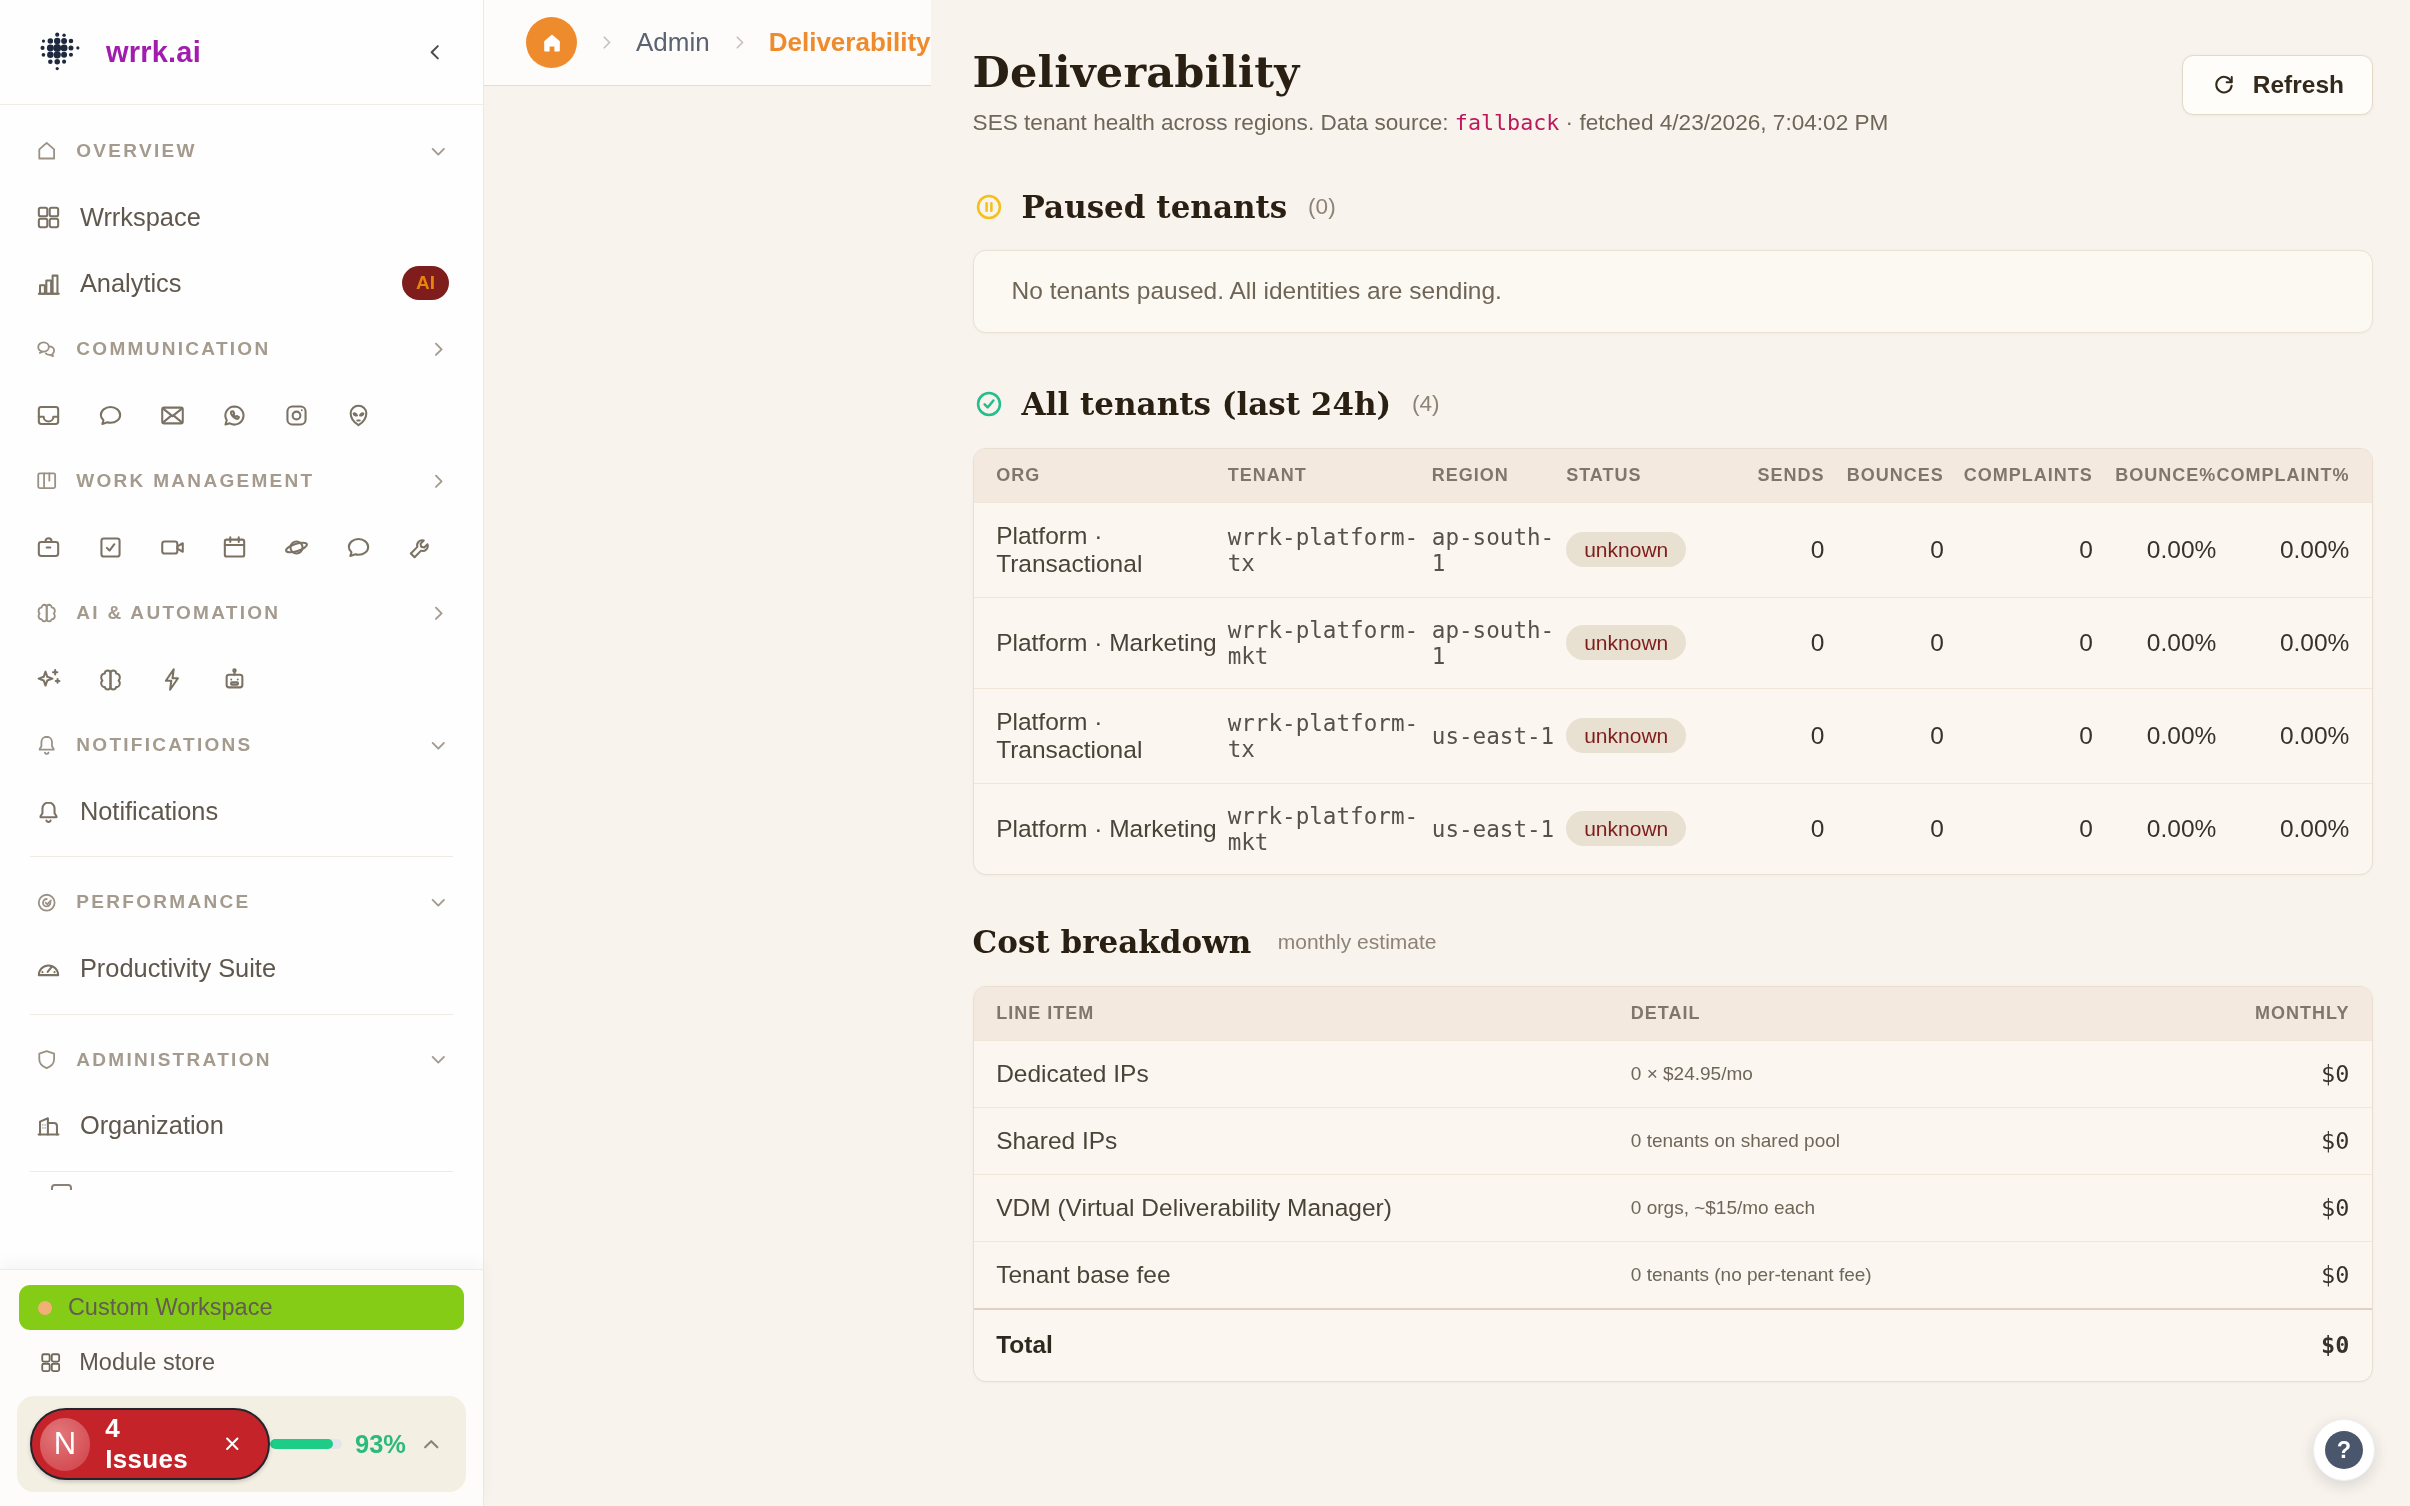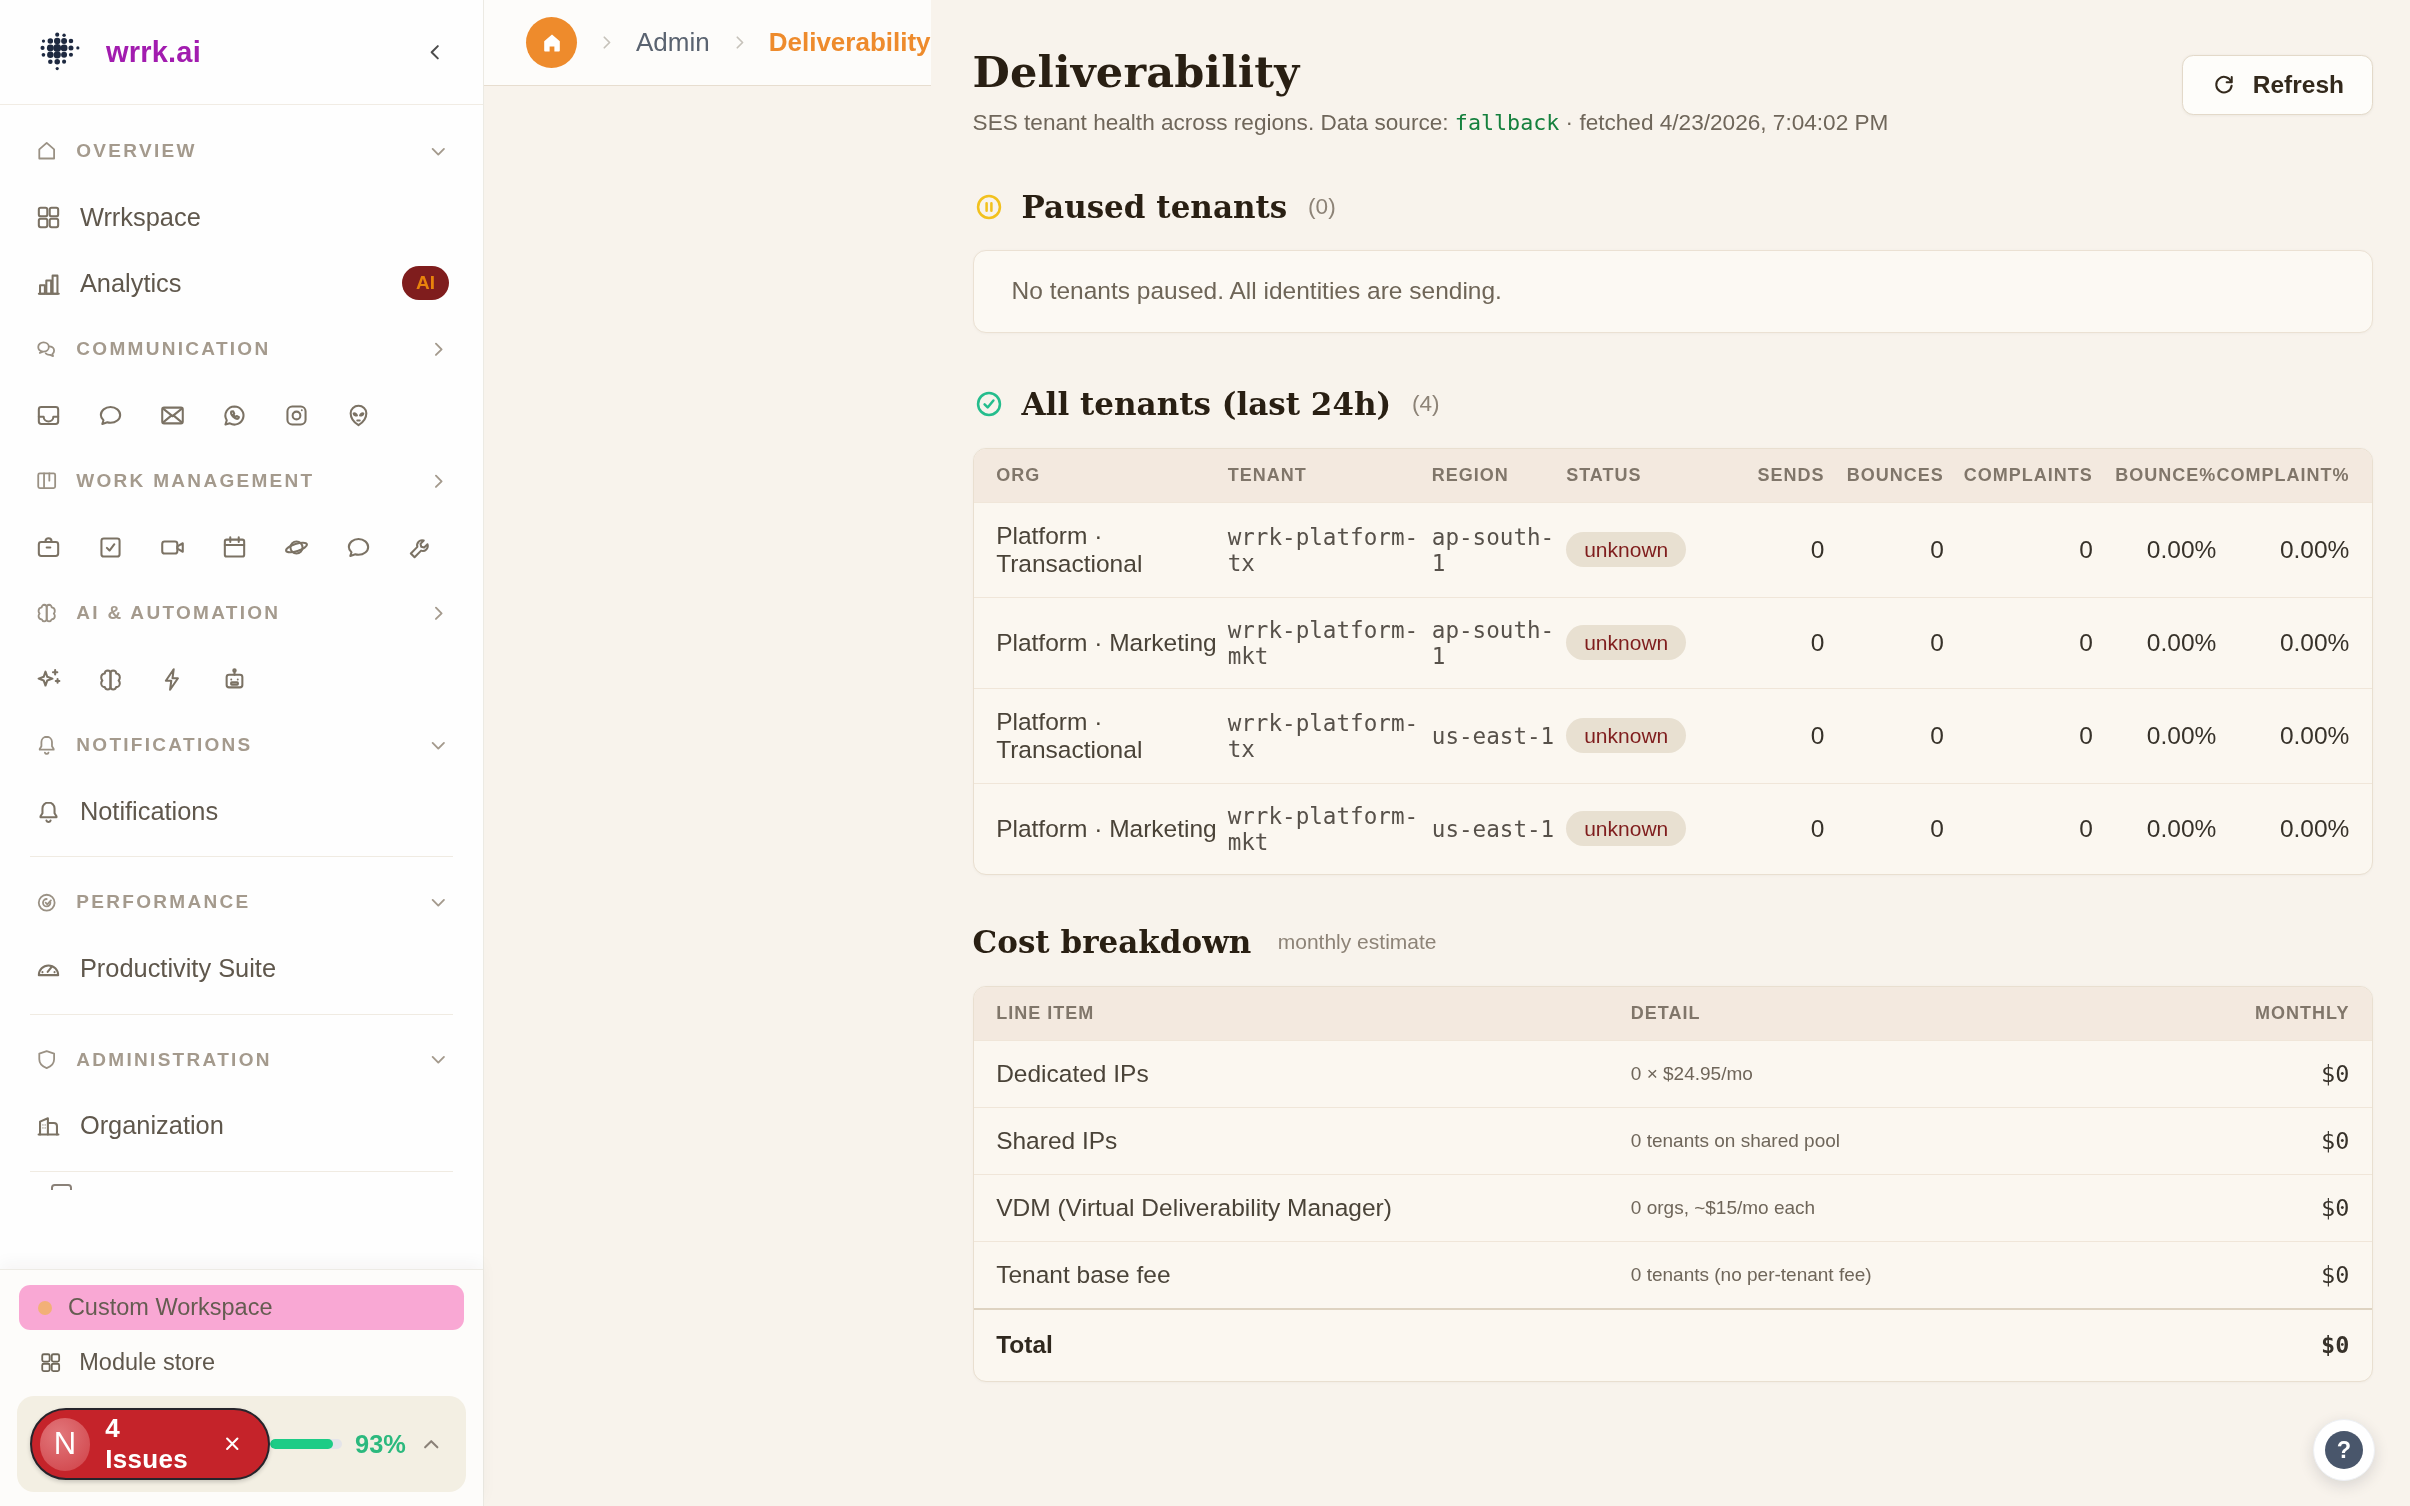--- a/index.html
+++ b/index.html
@@ -22,21 +22,21 @@
   .nav-item .it-ic { width:29px; height:29px; color:#7b7264; flex-shrink:0; }
   .nav-item .it-lb { font-size:25.4px; font-weight:500; color:#5f574c; }
   .ai-badge { margin-left:auto; background:#7f1d1d; color:#e8830c; font-size:19px; font-weight:600; padding:5.6px 14px; border-radius:941px; }
   .icon-row { height:66px; display:flex; align-items:center; gap:33px; padding-left:9.4px; }
   .icon-row .ri { width:29px; height:29px; color:#7b7264; cursor:pointer; flex-shrink:0; }
   .sb-div { border-top:1.4px solid #f0ebe2; margin:12.2px 5.6px; }
   .clipped-stub { height:5.6px; overflow:hidden; margin-left:26px; }
   .clipped-stub span { display:block; width:21px; height:9.4px; border:2.4px solid #8a8178; border-radius:3.8px; }
 
   .sb-footer { flex-shrink:0; background:#fdfcfa; border-top:1.4px solid #edebe5; box-shadow:0 -7.5px 15px rgba(40,30,15,.04); padding:15px 17px 15px 17px; }
-  .cw-pill { height:45px; background:#f9a8d4; border-radius:11.3px; display:flex; align-items:center; gap:16px; padding:0 19px; margin:0 1.9px; cursor:pointer; }
+  .cw-pill { height:45px; background:#84cc16; border-radius:11.3px; display:flex; align-items:center; gap:16px; padding:0 19px; margin:0 1.9px; cursor:pointer; }
   .cw-dot { width:14px; height:14px; border-radius:50%; background:#f2b077; }
   .cw-lb { font-size:23.5px; color:#655c51; }
   .module-row { height:45px; display:flex; align-items:center; gap:16px; padding:0 19px; margin:9.4px 1.9px 0; cursor:pointer; }
   .module-row .it-ic { width:25.4px; height:25.4px; color:#6f6759; }
   .module-row .it-lb { font-size:23.5px; color:#5f574c; }
   .issues-bar { margin-top:11.3px; height:96px; background:#f3efe3; border-radius:17px; display:flex; align-items:center; padding:0 22.6px 0 13px; position:relative; }
   .orange-peek { position:absolute; left:15px; top:22.6px; width:56px; height:56px; border-radius:50%; background:#f08b1c; }
   .issues-pill { position:relative; height:72px; border-radius:38px; background:#c5232a; border:2.8px solid #26242b; display:flex; align-items:center; gap:15px; padding:0 24.5px 0 7.5px; box-shadow:0 1.9px 4.7px rgba(0,0,0,.18); cursor:pointer; }
   .issues-avatar { width:53px; height:53px; border-radius:50%; background:radial-gradient(circle at 38% 32%, #e2777b, #cf4046); color:#fff; font-size:31px; font-weight:500; display:flex; align-items:center; justify-content:center; }
   .issues-lb { color:#fff; font-size:26px; font-weight:600; letter-spacing:0.3px; }
@@ -53,21 +53,21 @@
   .home-btn { width:51px; height:51px; border-radius:50%; background:#ee8b2c; display:flex; align-items:center; justify-content:center; border:none; cursor:pointer; flex-shrink:0; }
   .home-btn svg { width:26px; height:26px; }
   .crumb-sep { width:21px; height:21px; color:#c6c2ba; }
   .crumb-admin { font-size:26px; font-weight:500; color:#5a6370; cursor:pointer; }
   .crumb-current { font-size:26px; font-weight:700; color:#ee8b2c; cursor:pointer; }
 
   .content { flex:1; background:#f8f3ec; padding:47px 38px 0 42px; position:relative; overflow:hidden; }
   .page-head { display:flex; justify-content:space-between; align-items:flex-start; }
   .page-title { font-family:"DejaVu Serif","Liberation Serif",serif; font-size:43px; font-weight:700; color:#291f13; letter-spacing:0.2px; }
   .page-sub { margin-top:13px; font-size:22.6px; color:#6f665a; }
-  .page-sub code { font-family:"DejaVu Sans Mono","Liberation Mono",monospace; font-size:21.7px; color:#15803d; }
+  .page-sub code { font-family:"DejaVu Sans Mono","Liberation Mono",monospace; font-size:21.7px; color:#be185d; }
   .refresh-btn { margin-top:7.5px; height:60px; border-radius:11.3px; border:1.4px solid #e3d9c9; background:#fefdfa; padding:0 28px; display:flex; align-items:center; gap:16px; font-size:24.5px; font-weight:600; color:#33291c; cursor:pointer; box-shadow:0 0.9px 2.8px rgba(40,30,15,.05); font-family:inherit; }
   .refresh-btn svg { width:25.4px; height:25.4px; }
 
   .sec-head { display:flex; align-items:center; gap:17px; margin-top:53px; }
   .sec-ic34 { width:32px; height:32px; flex-shrink:0; }
   .ic-pause { color:#f2c11e; }
   .ic-check { color:#25bd8d; }
   .sec-title { font-family:"DejaVu Serif","Liberation Serif",serif; font-size:31px; font-weight:700; color:#291f13; }
   .sec-count { font-size:22.6px; color:#8d8377; margin-left:3.8px; }
   .sec-note { font-size:21px; color:#8d8377; margin-left:9.4px; }

